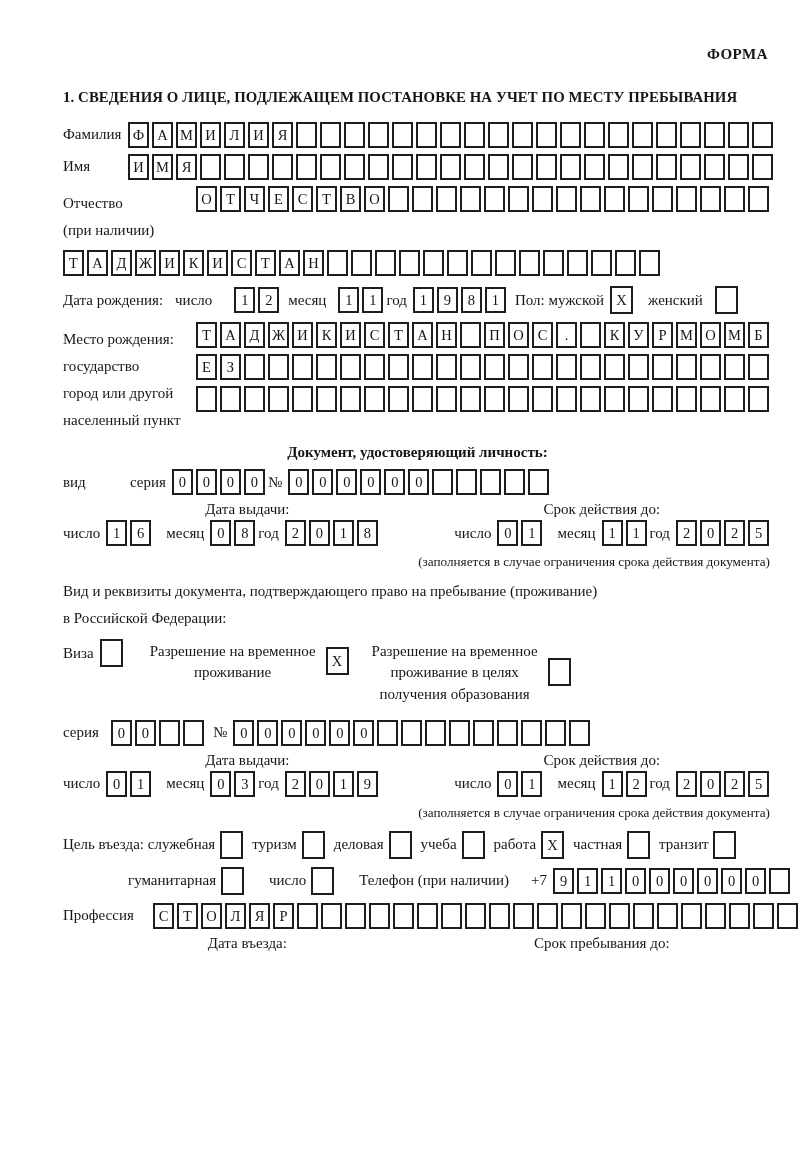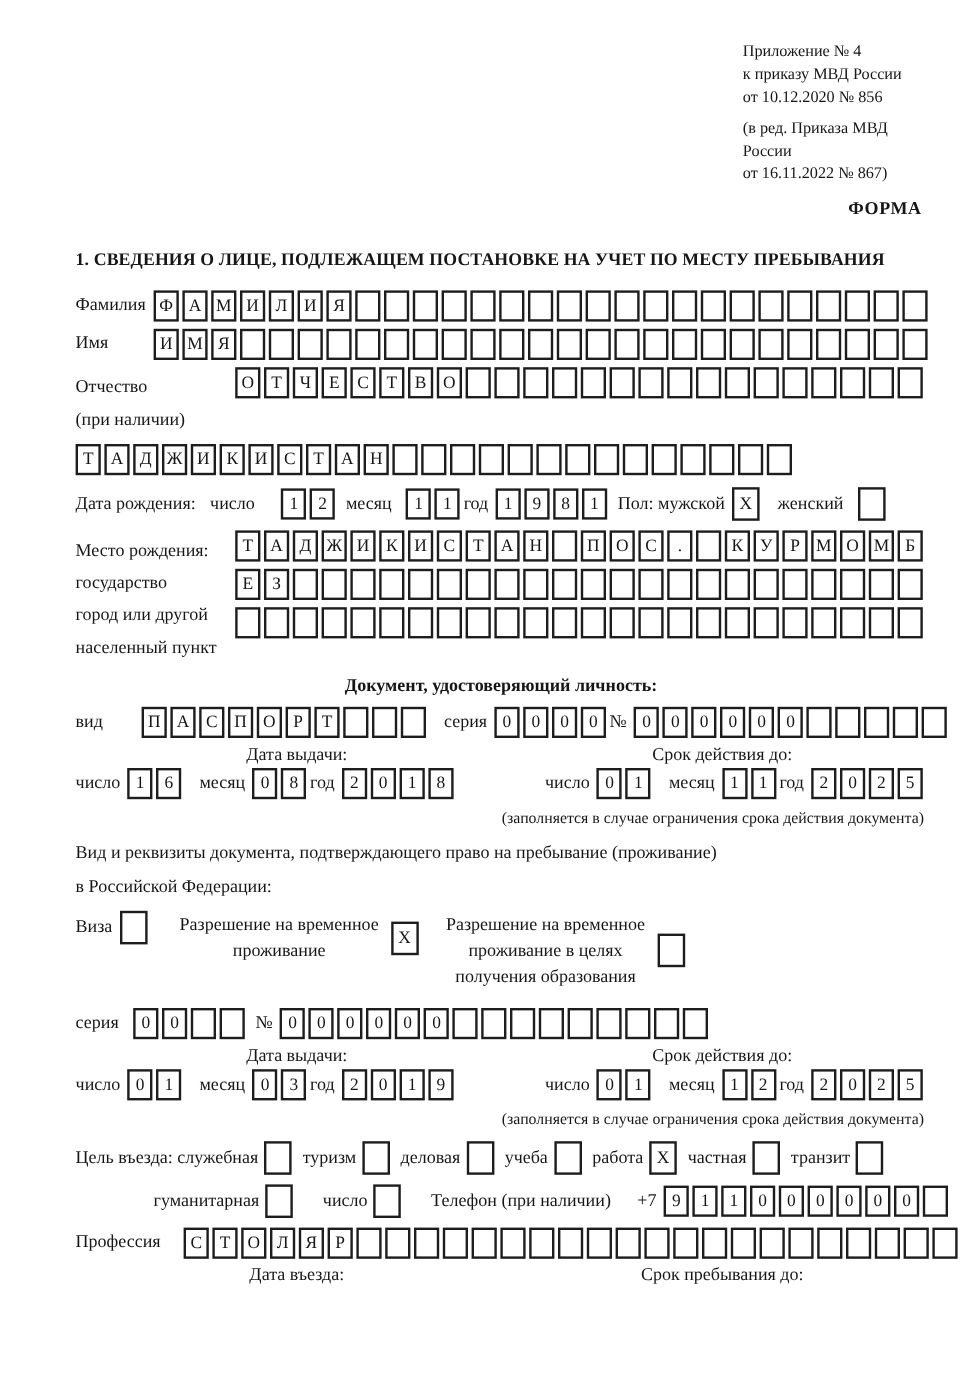--- a/index.html
+++ b/index.html
@@ -59,27 +59,20 @@
   .cb-pair { display:flex; align-items:center; }
   .cb-pair .t { margin-right:5px; }
   .purpose-line { display:flex; align-items:center; margin-bottom:8px; }
   .purpose-line > * { flex:none; }
 </style>
 </head>
 <body>
 
 <div class="page">
 
-  <div class="annex">
-    <div>Приложение № 4</div>
-    <div>к приказу МВД России</div>
-    <div>от 10.12.2020 № 856</div>
-    <div class="gap">(в ред. Приказа МВД России</div>
-    <div>от 16.11.2022 № 867)</div>
-  </div>
   <div class="form-word">ФОРМА</div>
 
 
   <div class="section-heading">1. СВЕДЕНИЯ О ЛИЦЕ, ПОДЛЕЖАЩЕМ ПОСТАНОВКЕ НА УЧЕТ ПО МЕСТУ ПРЕБЫВАНИЯ</div>
 
   <div class="rows">
 
     <div class="frow">
       <div class="lbl" style="width:65px">Фамилия</div>
       <div class="boxes"><span class="cell">Ф</span><span class="cell">А</span><span class="cell">М</span><span class="cell">И</span><span class="cell">Л</span><span class="cell">И</span><span class="cell">Я</span><span class="cell"></span><span class="cell"></span><span class="cell"></span><span class="cell"></span><span class="cell"></span><span class="cell"></span><span class="cell"></span><span class="cell"></span><span class="cell"></span><span class="cell"></span><span class="cell"></span><span class="cell"></span><span class="cell"></span><span class="cell"></span><span class="cell"></span><span class="cell"></span><span class="cell"></span><span class="cell"></span><span class="cell"></span><span class="cell"></span></div>
@@ -136,21 +129,20 @@
         <div class="boxes mb"><span class="cell">Т</span><span class="cell">А</span><span class="cell">Д</span><span class="cell">Ж</span><span class="cell">И</span><span class="cell">К</span><span class="cell">И</span><span class="cell">С</span><span class="cell">Т</span><span class="cell">А</span><span class="cell">Н</span><span class="cell"></span><span class="cell">П</span><span class="cell">О</span><span class="cell">С</span><span class="cell">.</span><span class="cell"></span><span class="cell">К</span><span class="cell">У</span><span class="cell">Р</span><span class="cell">М</span><span class="cell">О</span><span class="cell">М</span><span class="cell">Б</span></div>
         <div class="boxes mb"><span class="cell">Е</span><span class="cell">З</span><span class="cell"></span><span class="cell"></span><span class="cell"></span><span class="cell"></span><span class="cell"></span><span class="cell"></span><span class="cell"></span><span class="cell"></span><span class="cell"></span><span class="cell"></span><span class="cell"></span><span class="cell"></span><span class="cell"></span><span class="cell"></span><span class="cell"></span><span class="cell"></span><span class="cell"></span><span class="cell"></span><span class="cell"></span><span class="cell"></span><span class="cell"></span><span class="cell"></span></div>
         <div class="boxes"><span class="cell"></span><span class="cell"></span><span class="cell"></span><span class="cell"></span><span class="cell"></span><span class="cell"></span><span class="cell"></span><span class="cell"></span><span class="cell"></span><span class="cell"></span><span class="cell"></span><span class="cell"></span><span class="cell"></span><span class="cell"></span><span class="cell"></span><span class="cell"></span><span class="cell"></span><span class="cell"></span><span class="cell"></span><span class="cell"></span><span class="cell"></span><span class="cell"></span><span class="cell"></span><span class="cell"></span></div>
       </div>
     </div>
 
     <div class="center-bold">Документ, удостоверяющий личность:</div>
 
     <div class="inline-row">
       <span style="width:55px">вид</span>
-      <span class="boxes"><span class="cell">П</span><span class="cell">А</span><span class="cell">С</span><span class="cell">П</span><span class="cell">О</span><span class="cell">Р</span><span class="cell">Т</span><span class="cell"></span><span class="cell"></span><span class="cell"></span></span>
         <span class="sp-m"></span>
       <span>серия</span>
         <span class="sp-s"></span>
       <span class="boxes"><span class="cell">0</span><span class="cell">0</span><span class="cell">0</span><span class="cell">0</span></span>
       <span>№</span>
         <span class="sp-s"></span>
       <span class="boxes"><span class="cell">0</span><span class="cell">0</span><span class="cell">0</span><span class="cell">0</span><span class="cell">0</span><span class="cell">0</span><span class="cell"></span><span class="cell"></span><span class="cell"></span><span class="cell"></span><span class="cell"></span></span>
     </div>
 
     <div class="date-heads">

